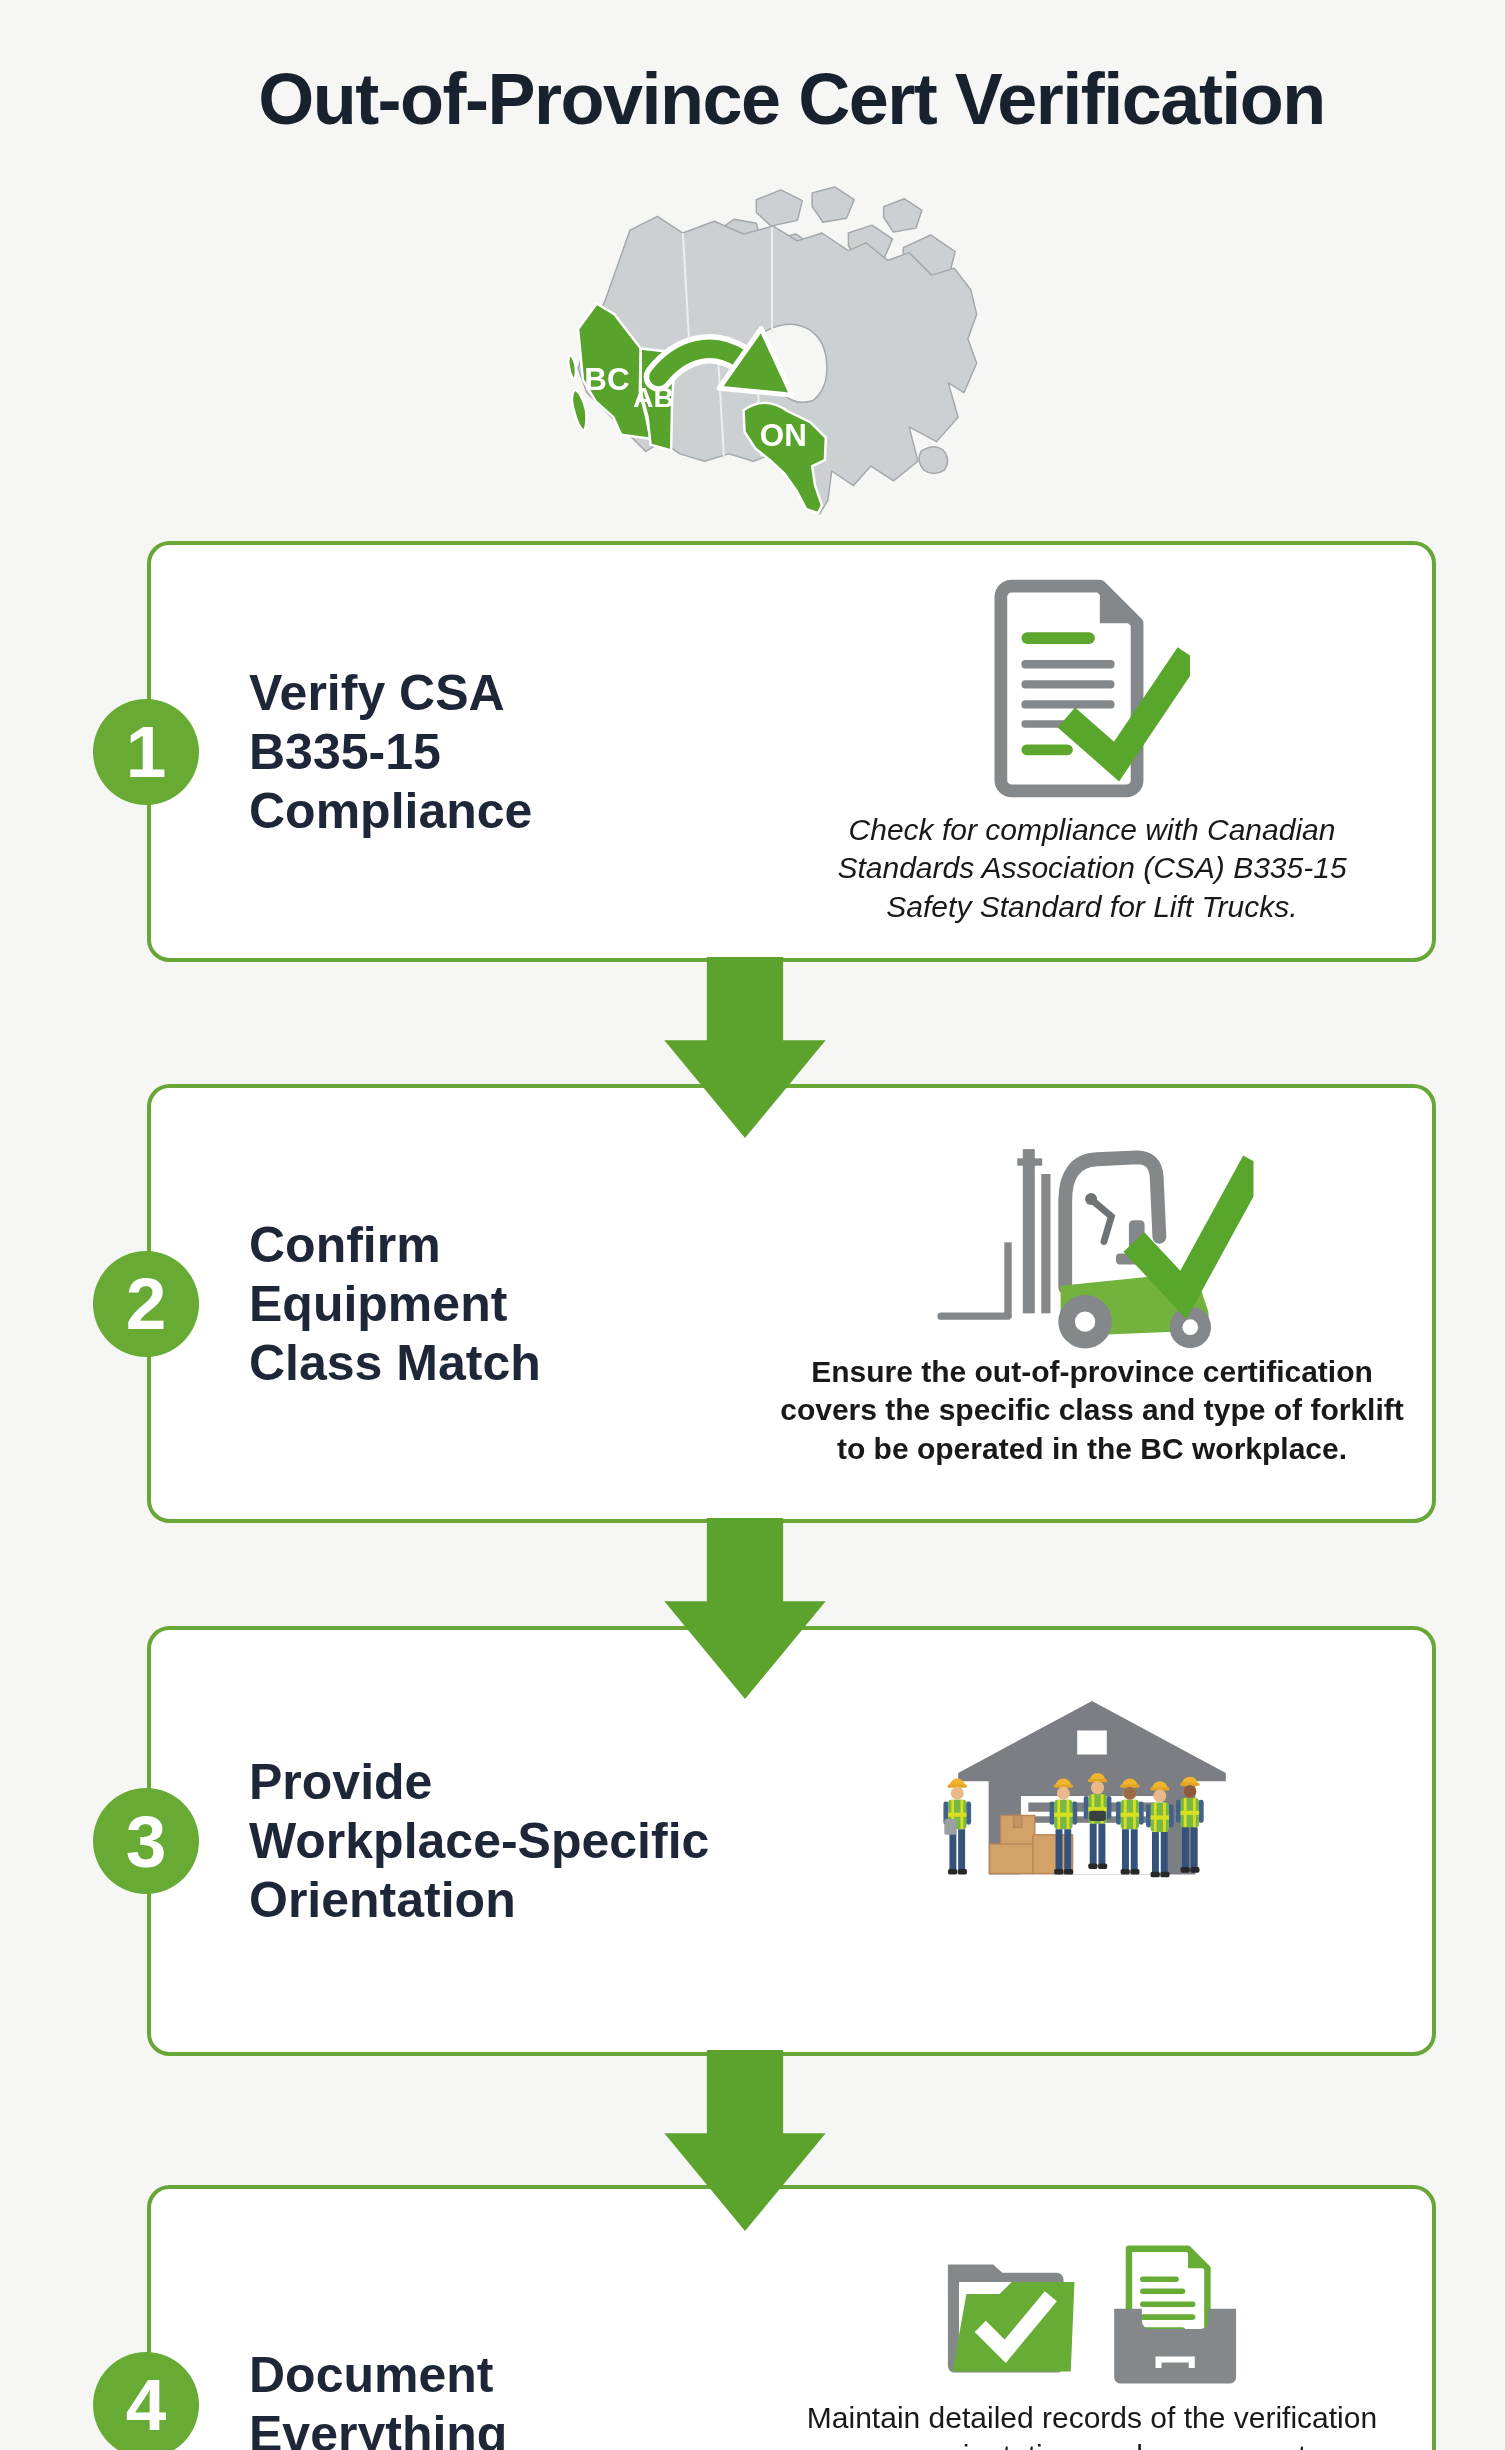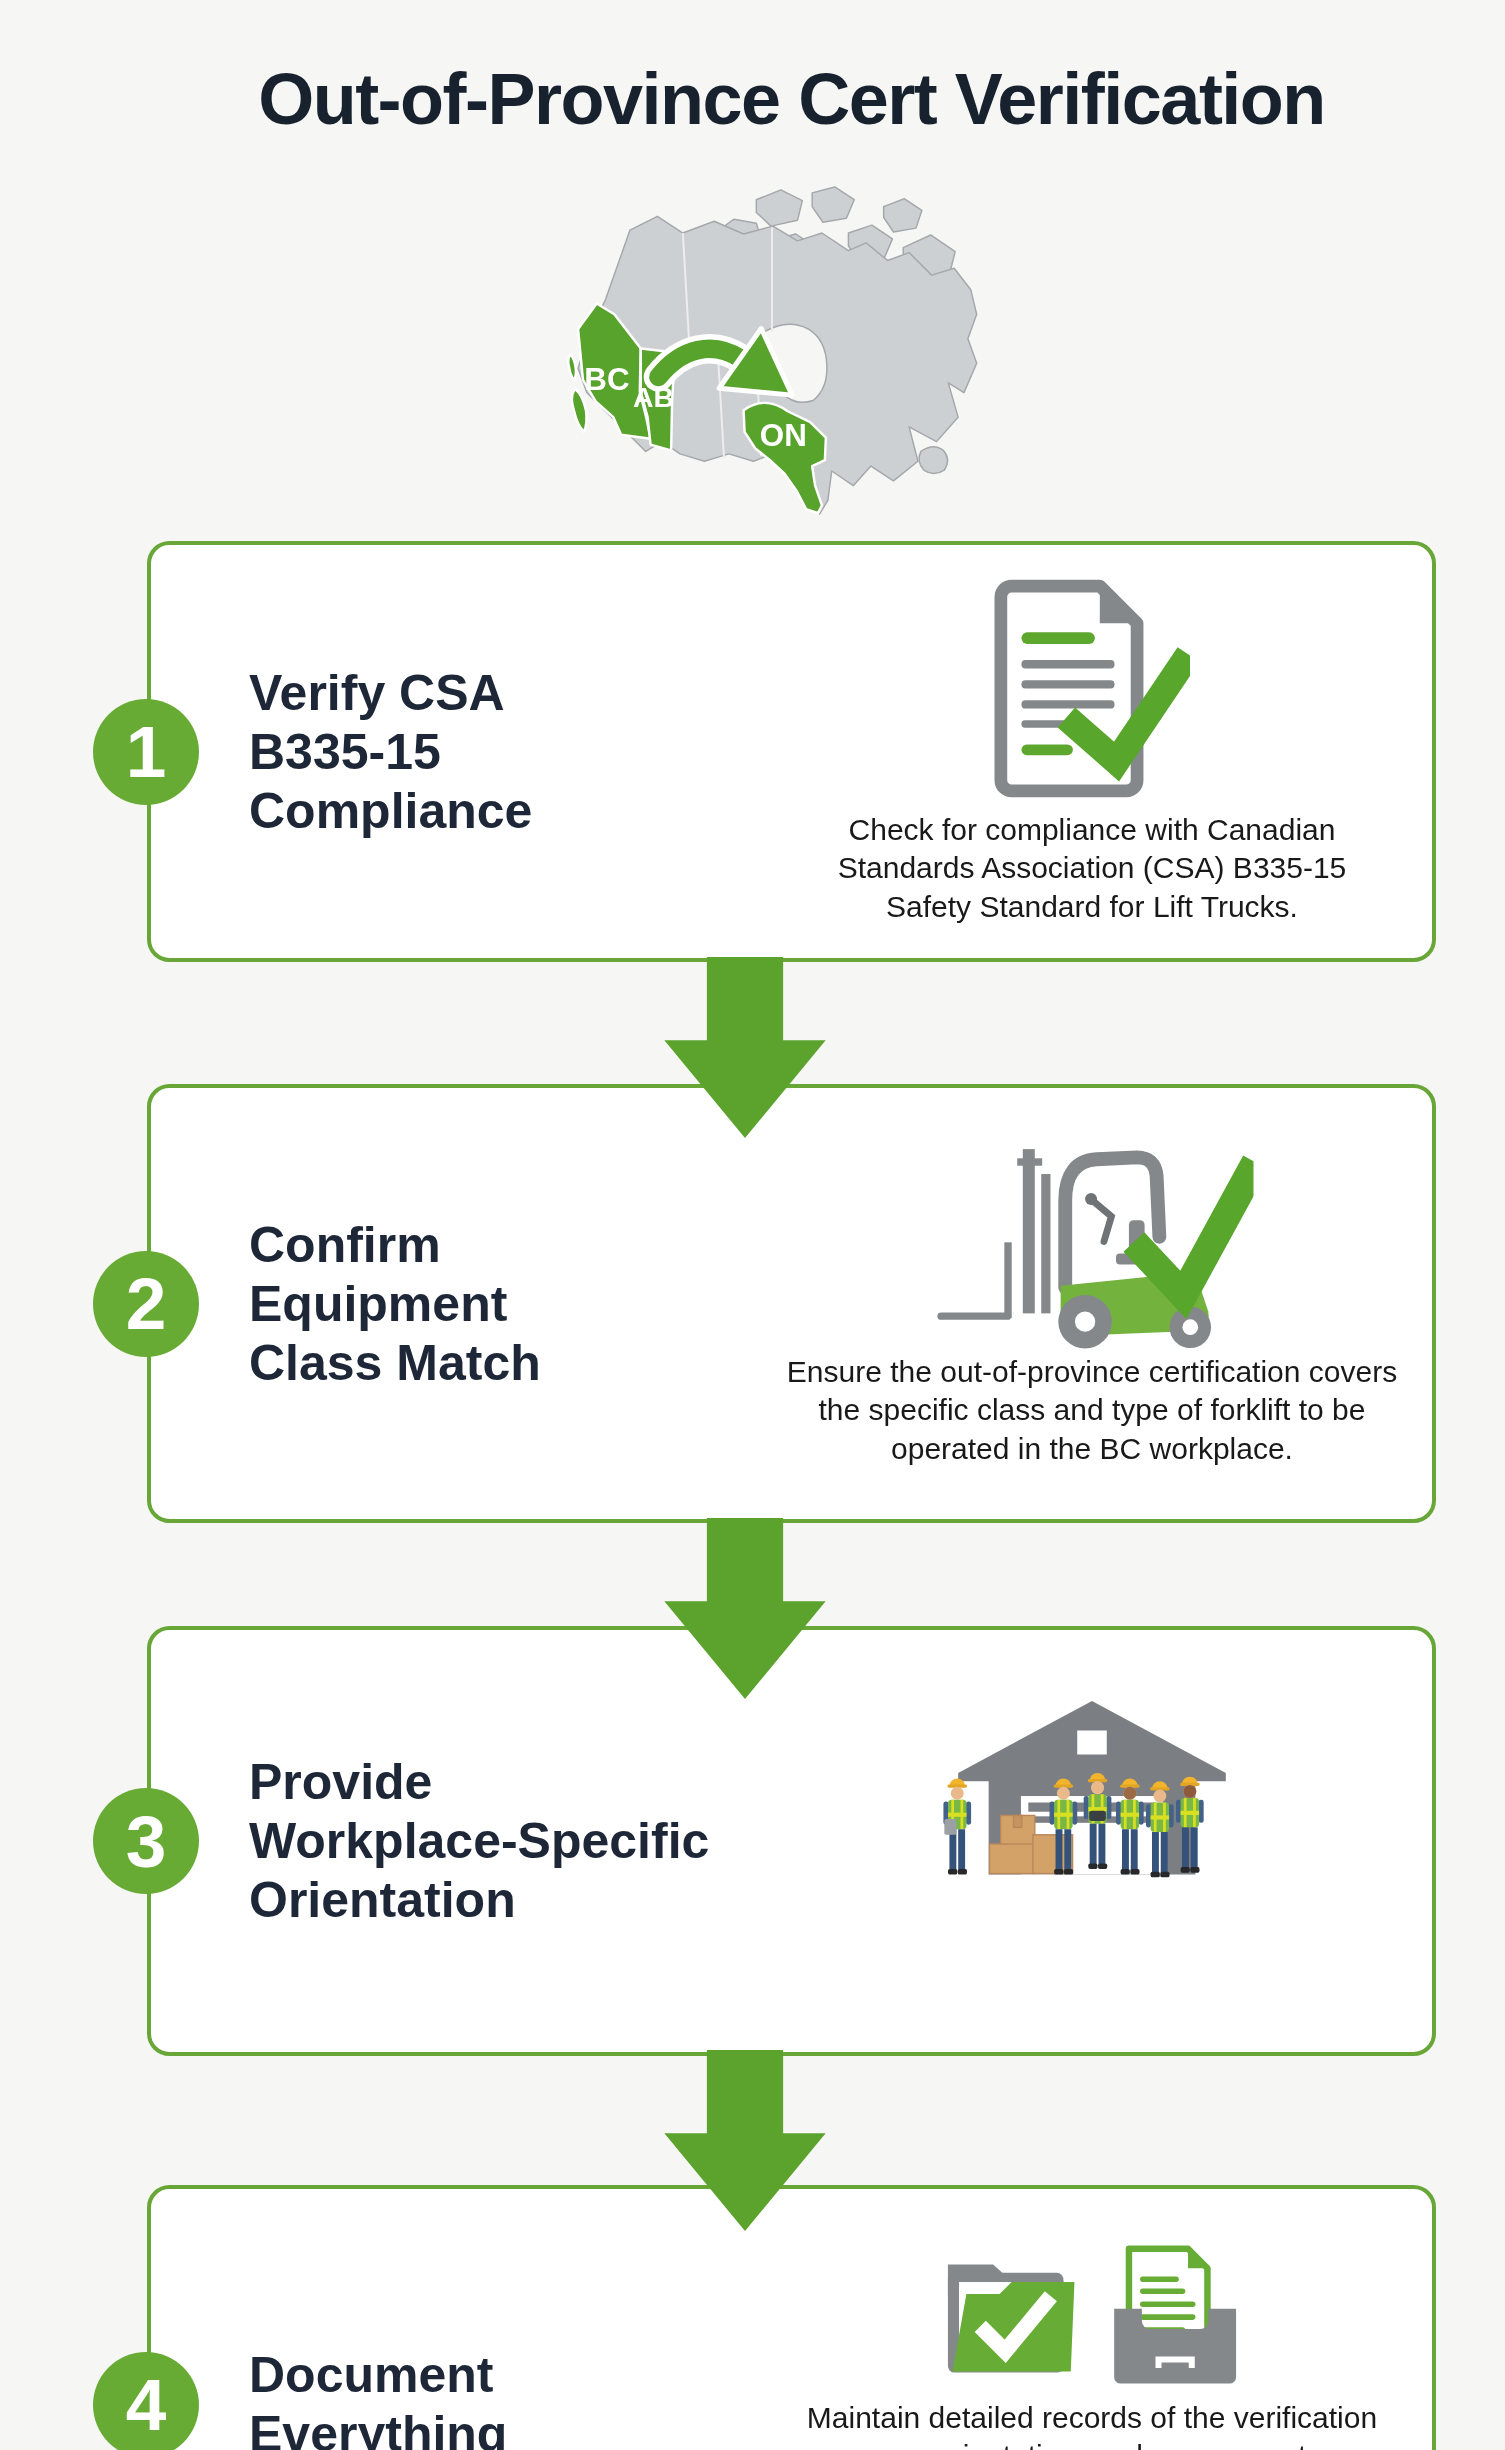--- a/index.html
+++ b/index.html
@@ -108,21 +108,21 @@
         <path d="M216,10 v80 h80 z" fill="#84888b"></path>
         <rect x="56" y="108" width="150" height="24" rx="12" fill="#5ea72e"></rect>
         <rect x="56" y="165" width="190" height="17" rx="8" fill="#84888b"></rect>
         <rect x="56" y="206" width="190" height="17" rx="8" fill="#84888b"></rect>
         <rect x="56" y="247" width="190" height="17" rx="8" fill="#84888b"></rect>
         <rect x="56" y="288" width="110" height="15" rx="7" fill="#84888b"></rect>
         <rect x="56" y="337" width="105" height="22" rx="11" fill="#5ea72e"></rect>
         <path d="M168,300 L250,372 L382,176" fill="none" stroke="#58a72c" stroke-width="54" stroke-linecap="square"></path>
       </svg>
     </div>
-    <p class="desc" style="top:266px;width:564px;">Check for compliance with Canadian Standards Association (CSA) B335-15 Safety Standard for Lift Trucks.</p>
+    <p class="desc" style="top:266px;width:564px;font-style:italic;">Check for compliance with Canadian Standards Association (CSA) B335-15 Safety Standard for Lift Trucks.</p>
   </section>
 
   <section class="step" style="top:1084px;height:439px;">
     <span class="badge">2</span>
     <h2 class="step-title">
       <span>Confirm</span>
       <span>Equipment</span>
       <span>Class Match</span>
     </h2>
     <div class="icon-wrap" style="top:43px;">
@@ -138,21 +138,21 @@
         <rect x="430" y="192" width="34" height="88" rx="10" fill="#84888b"></rect>
         <rect x="402" y="264" width="74" height="24" rx="8" fill="#84888b"></rect>
         <path d="M282,334 L500,312 q66,-6 88,36 l14,42 q6,40 -34,42 l-240,10 q-40,0 -46,-44 z" fill="#72b23d"></path>
         <circle cx="335" cy="412" r="58" fill="#84888b"></circle>
         <circle cx="335" cy="412" r="22" fill="#ffffff"></circle>
         <circle cx="563" cy="424" r="45" fill="#84888b"></circle>
         <circle cx="563" cy="424" r="17" fill="#ffffff"></circle>
         <path d="M462,262 L548,354 L690,94" fill="none" stroke="#58a72c" stroke-width="62" stroke-linecap="square"></path>
       </svg>
     </div>
-    <p class="desc" style="top:265px;width:637px;">Ensure the out-of-province certification covers the specific class and type of forklift to be operated in the BC workplace.</p>
+    <p class="desc" style="top:265px;width:637px;font-weight:bold;">Ensure the out-of-province certification covers the specific class and type of forklift to be operated in the BC workplace.</p>
   </section>
 
   <section class="step" style="top:1626px;height:430px;">
     <span class="badge">3</span>
     <h2 class="step-title">
       <span>Provide</span>
       <span>Workplace-Specific</span>
       <span>Orientation</span>
     </h2>
     <div class="icon-wrap" style="top:42px;">

